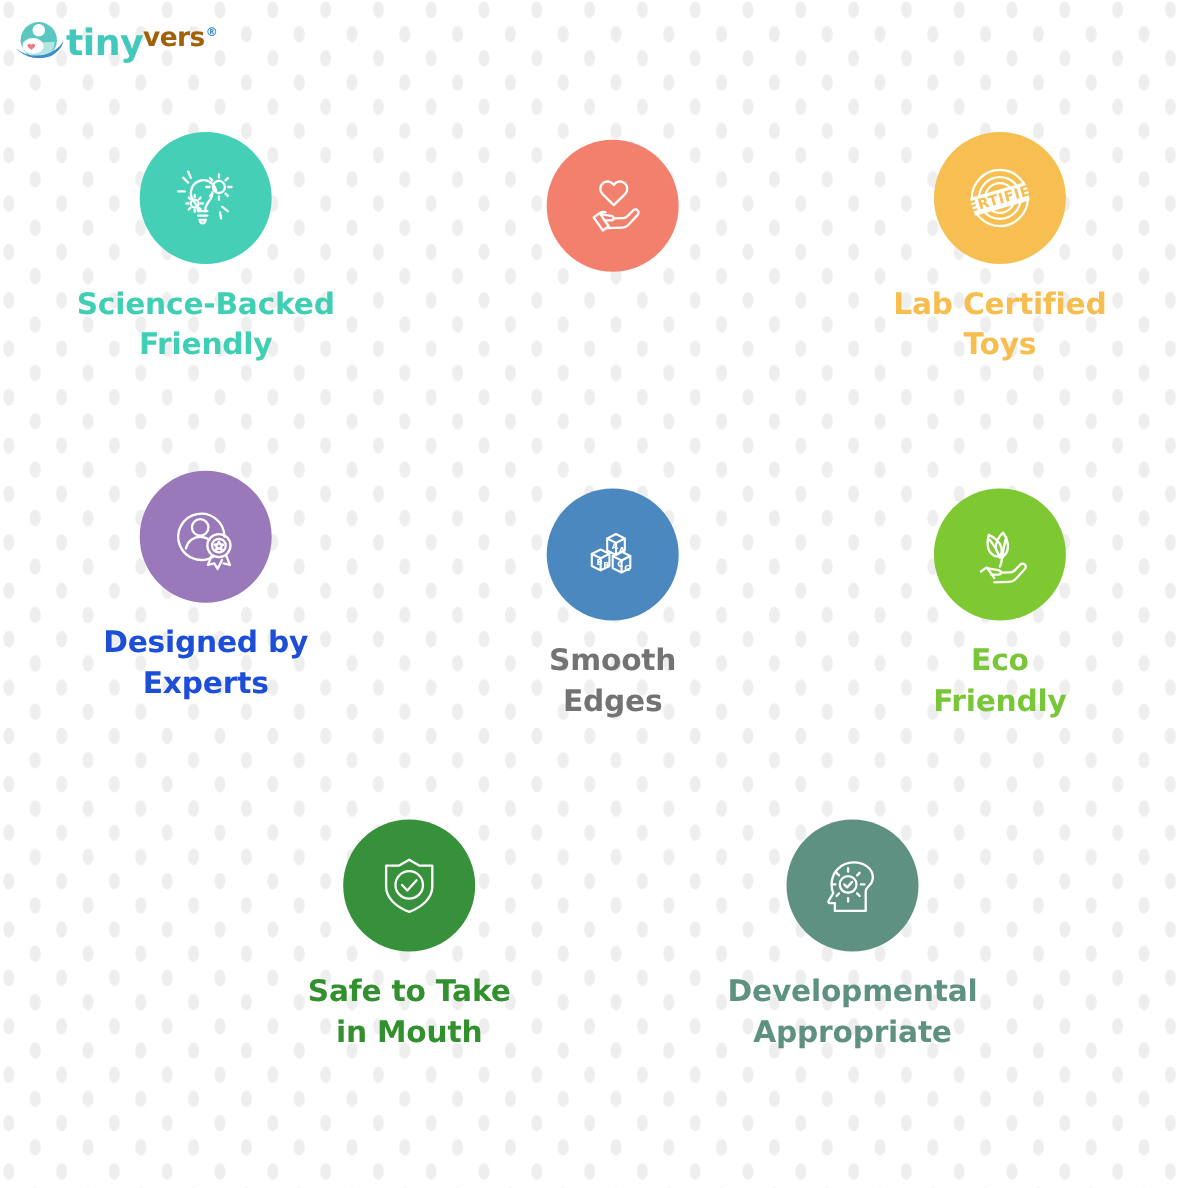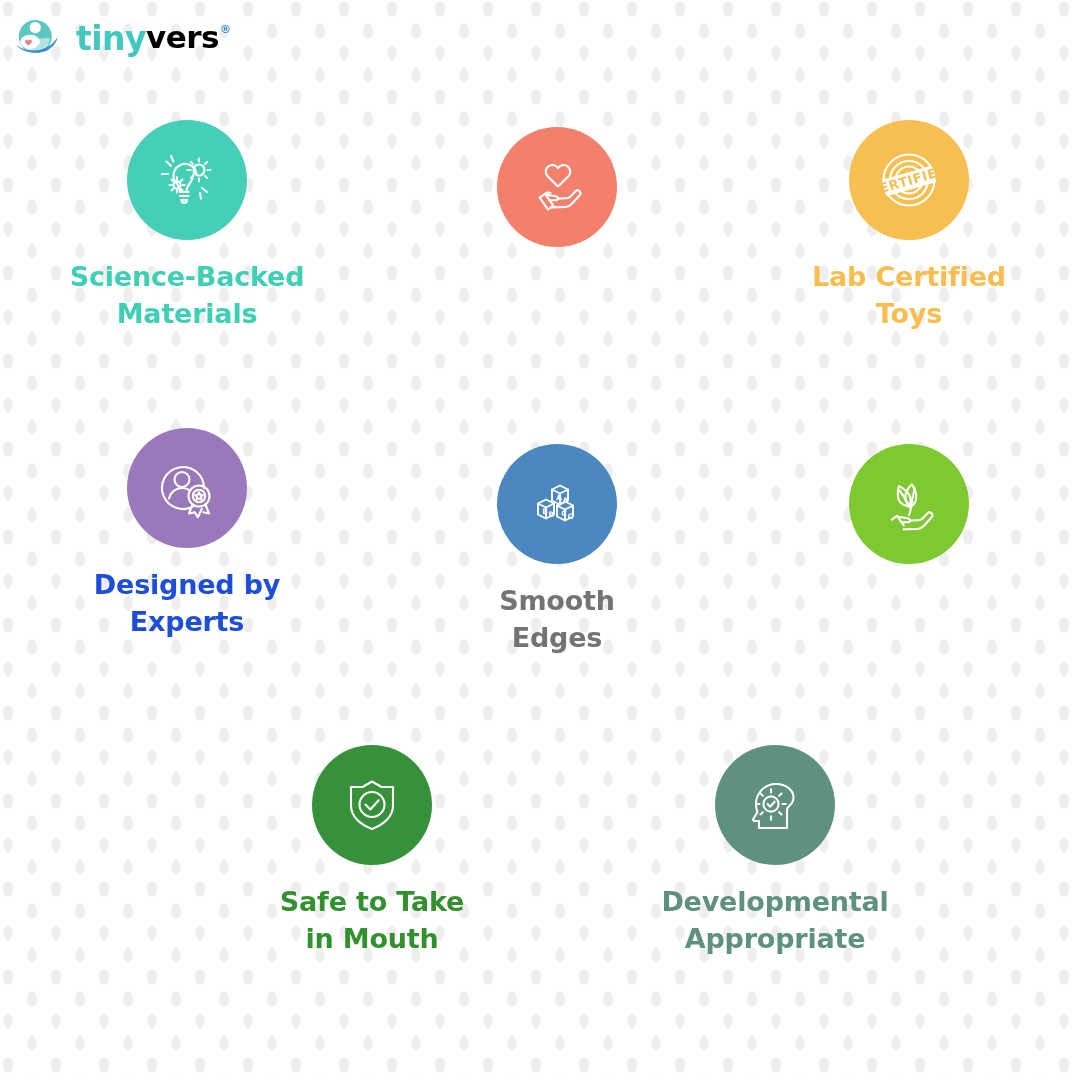--- a/index.html
+++ b/index.html
@@ -32,41 +32,41 @@
     height: 1080px;
   }
 
   
   .logo {
     position: absolute;
     left: 12px;
     top: 14px;
     display: flex;
     align-items: center;
-    gap: 16px;
+    gap: 0;
   }
   .logo-mark { width: 48px; height: 48px; display: block; }
   .logo-word {
     display: flex;
     align-items: flex-start;
     line-height: 1;
   }
   .logo-tiny {
     font-family: "DejaVu Sans", sans-serif;
     font-weight: 700;
     font-size: 33px;
     letter-spacing: -0.5px;
     color: #42c8bd;
   }
   .logo-vers {
     font-family: "DejaVu Sans", sans-serif;
     font-weight: 700;
-    font-size: 31px;
+    font-size: 24px;
     letter-spacing: -0.5px;
-    color: #000000;
+    color: #a16207;
   }
   .logo-reg {
     font-size: 11px;
     color: #3d8ccc;
     font-weight: 700;
     margin-top: 2px;
     margin-left: 1px;
   }
 
   
@@ -147,21 +147,21 @@
           <path d="M26.5 52c.4 2 1.2 3 2.7 3s2.4-1 2.8-3"></path>
           <circle cx="44" cy="22" r="5.5"></circle>
           <path d="M44 13.5v-3M44 33.5v-3M52.5 22h3M32.5 22h3M50 16l2.1-2.1M35.9 30.1L38 28M50 28l2.1 2.1M35.9 13.9L38 16"></path>
           <circle cx="22" cy="37" r="3.6"></circle>
           <path d="M22 31.4v-2M22 44.6v-2M27.6 37h2M14.4 37h2M26 33l1.4-1.4M16.6 42.4L18 41M26 41l1.4 1.4M16.6 31.6L18 33"></path>
           <path d="M16 18l-4.5-4.5M13 26H7M18.5 13.5L16 8"></path>
           <path d="M47 40l5 4M45 45l1 5.5"></path>
         </svg>
       </div>
       <div class="feature-label" style="color:#3ecfb4;">Science-Backed
-Materials</div>
+Friendly</div>
     </div>
 
     <div class="feature" style="left:407px; top:7px;">
       <div class="badge" style="background:#f2806c;">
         <svg viewBox="0 0 64 64" fill="none" stroke="#ffffff" stroke-width="2.1" stroke-linecap="round" stroke-linejoin="round">
           <path d="M33 31.5L22.6 21.2a6.6 6.6 0 1 1 10.4-8 6.6 6.6 0 1 1 10.4 8L33 31.5z"></path>
           <path d="M20 39.5l10.5 1.8c1.6.3 2.4 1 2.4 2.1 0 1.2-1 1.9-2.5 1.9H24"></path>
           <path d="M33 43.6l8.3-.3c1.8-.1 3-.6 4.2-1.8l5-5.2a2.9 2.9 0 1 1 4.2 4l-8.3 9c-1.6 1.7-3.3 2.6-6 2.7l-13.6.4"></path>
           <path d="M26.8 48.4l-6.7-9.6-5.4 3.8 8.3 11.9 5.4-3.8z"></path>
           <path d="M20.1 38.8c1.6-1.1 3.4-1.4 5.4-.9"></path>
@@ -233,20 +233,22 @@
           <path d="M32.5 33.8C26 34.8 21 30 20.8 22.6c-.1-4.6 1.1-8.4 1.1-8.4s3.8 1.6 7 4.6c4.8 4.5 5.7 10.2 3.6 15z"></path>
           <path d="M22.5 18.5c3.7 4.6 7.2 10 9.5 16.5"></path>
           <path d="M33.5 34.6c5-2.3 7.1-8.4 5-15-1.3-4.2-3.6-7.3-3.6-7.3s-3 2.7-4.9 6.4c-2.9 5.6-1.9 11.6 3.5 15.9z"></path>
           <path d="M37.8 16.5c-1.7 5.6-3.2 11.8-3.6 18.9"></path>
           <path d="M34 35.5c-.4 3-1 5.5-2 7.6"></path>
           <path d="M20 44.5l10.5 1.8c1.6.3 2.4 1 2.4 2.1 0 1.2-1 1.9-2.5 1.9H24"></path>
           <path d="M33 48.6l8.3-.3c1.8-.1 3-.6 4.2-1.8l5-5.2a2.9 2.9 0 1 1 4.2 4l-8.3 9c-1.6 1.7-3.3 2.6-6 2.7l-13.6.4"></path>
           <path d="M26.8 53.4l-6.7-9.6-5.4 3.8"></path>
         </svg>
       </div>
+      <div class="feature-label" style="color:#79c639;">Eco
+Friendly</div>
     </div>
 
     <div class="feature" style="left:222px; top:625px;">
       <div class="badge" style="background:#37903a;">
         <svg viewBox="0 0 64 64" fill="none" stroke="#ffffff" stroke-width="2.1" stroke-linecap="round" stroke-linejoin="round">
           <path d="M32 8.5L22.5 14H11v19c0 10 8.7 18.5 21 23 12.3-4.5 21-13 21-23V14H41.5L32 8.5z"></path>
           <circle cx="32" cy="31.5" r="12.5"></circle>
           <path d="M25.5 31.5l4.8 5 8.4-9.2"></path>
         </svg>
       </div>

